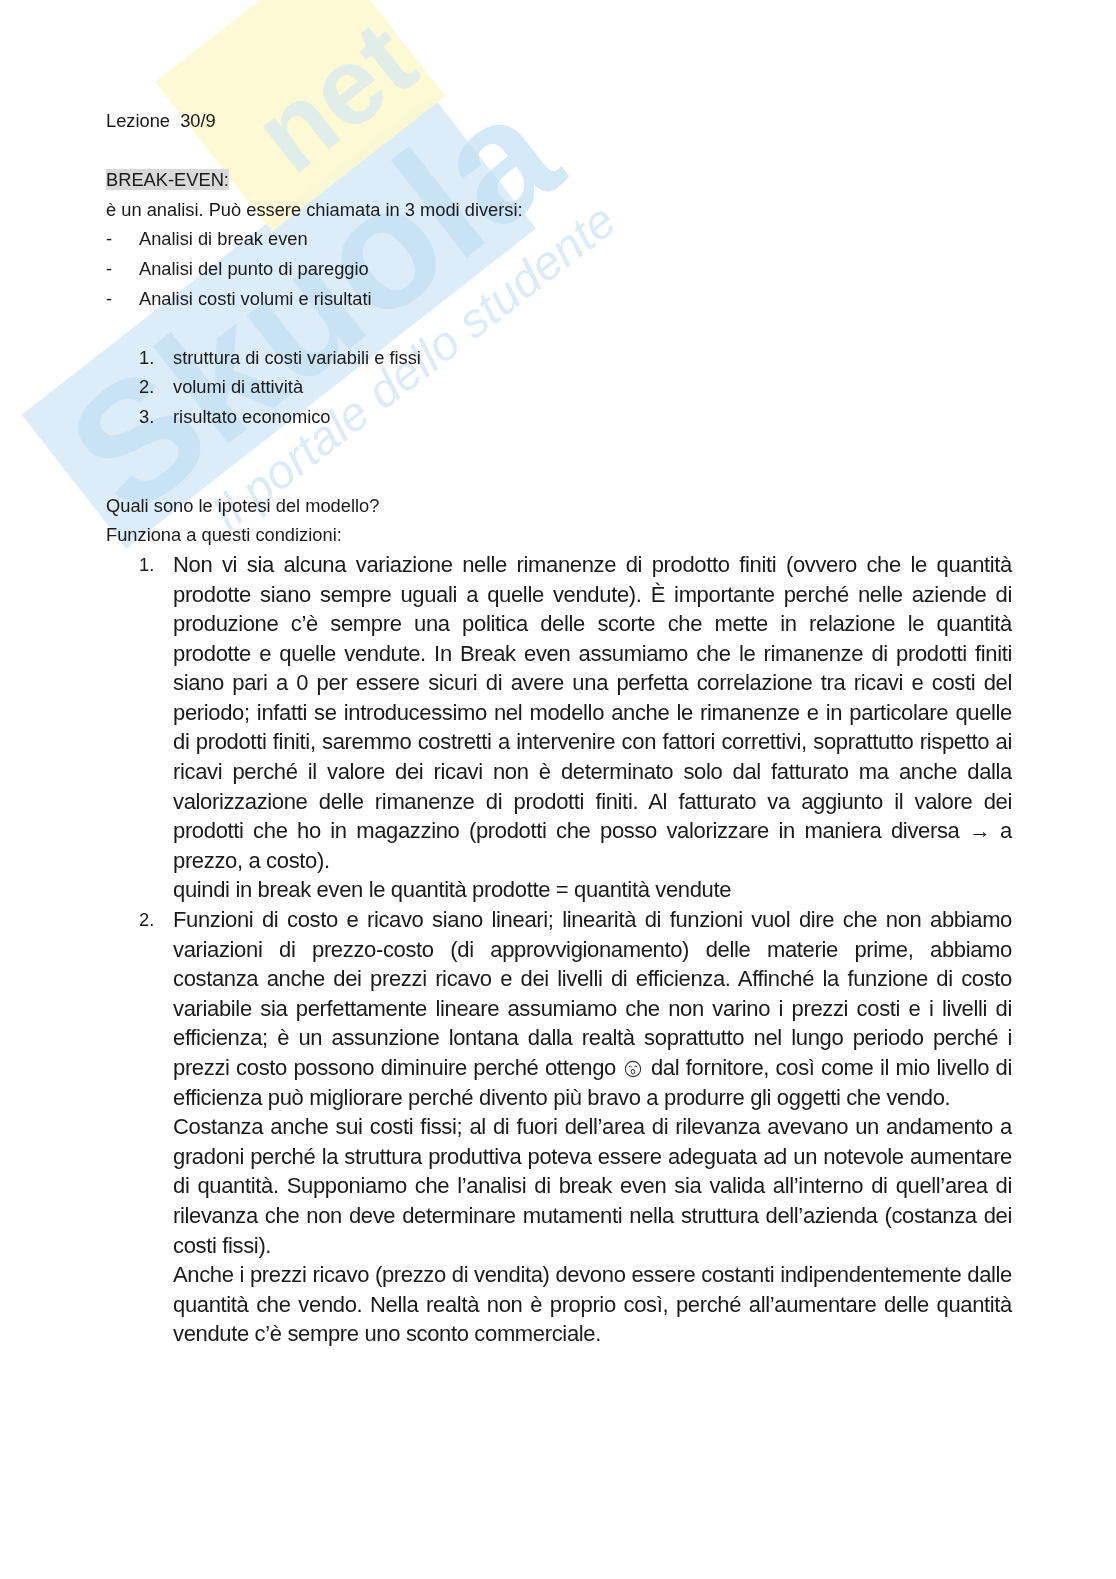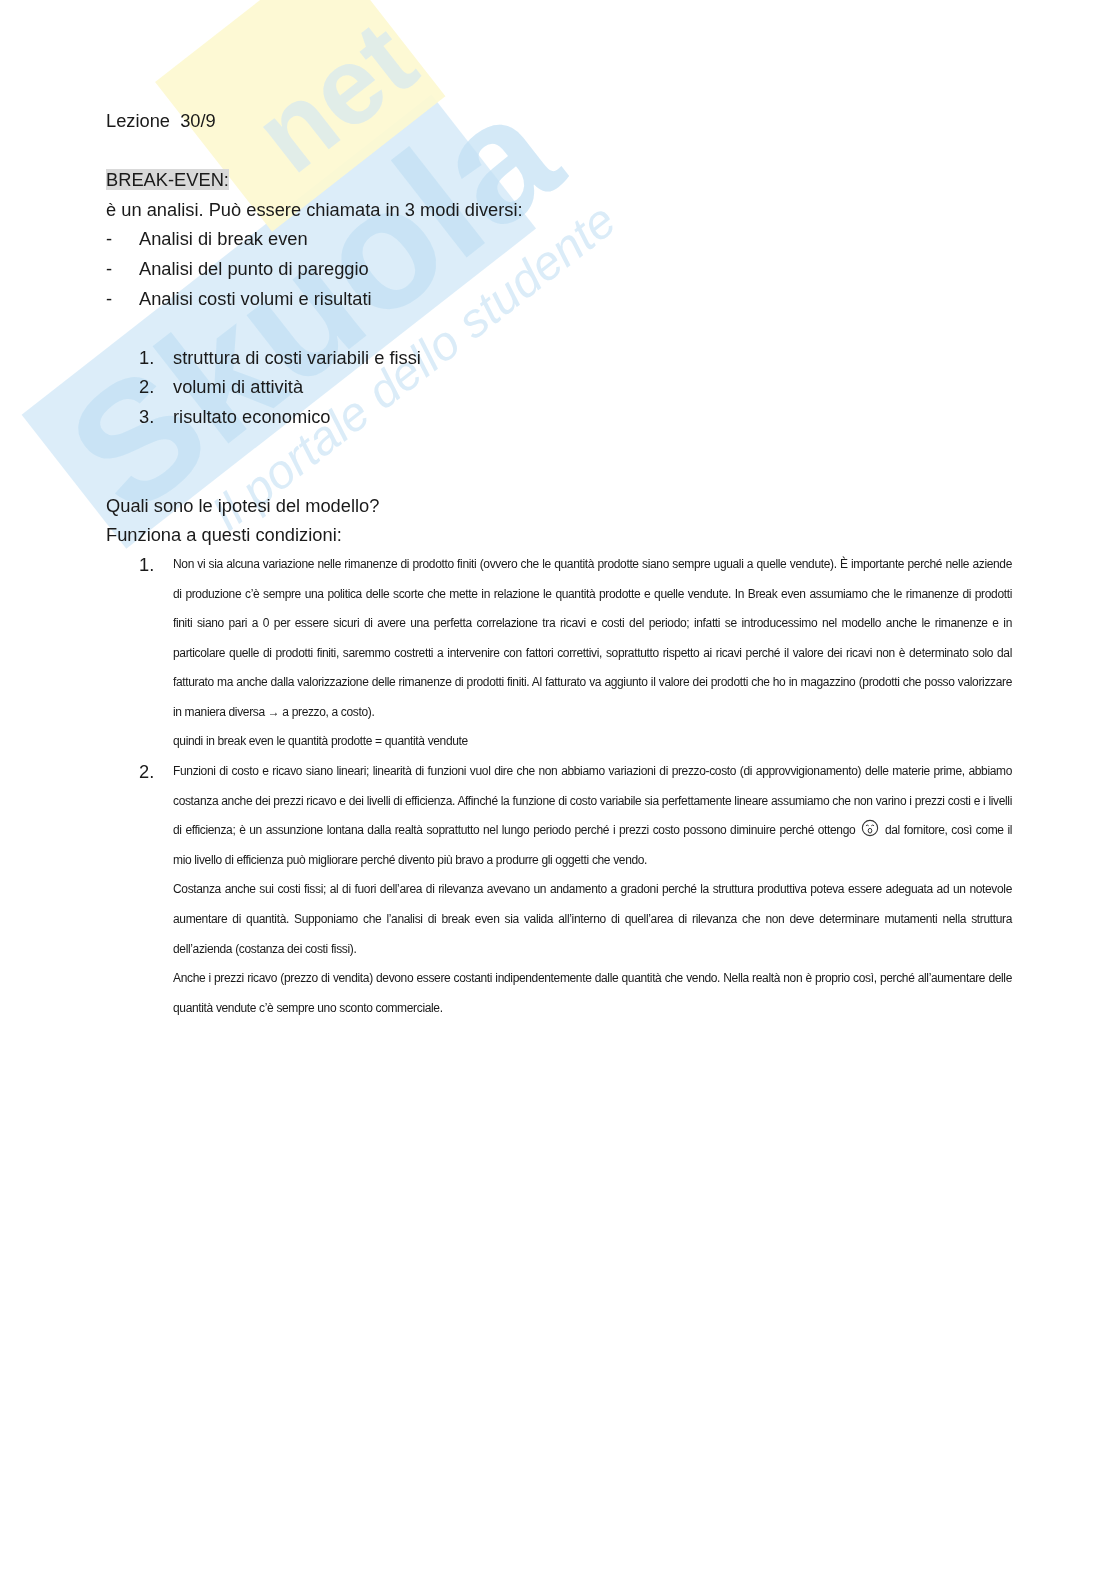--- a/index.html
+++ b/index.html
@@ -8,21 +8,21 @@
   .watermark { position: absolute; left: 0; top: 0; width: 1116px; height: 1579px; pointer-events: none; z-index: 0; }
   .page { position: absolute; left: 106px; top: 106px; width: 906px; z-index: 1; font-size: 18.3px; line-height: 29.6px; }
   .line { white-space: nowrap; }
   .gap { height: 29.6px; }
   .hl { background: #d9d9d9; }
   .bullet { display: flex; }
   .bullet .mark { width: 33px; }
   .olist .item { display: flex; padding-left: 33px; }
   .olist .num { width: 34px; flex: none; }
   .olist .body { flex: 1; }
-  .narrow { font-size: 12px; letter-spacing: -0.35px; }
+  .narrow { font-size: 22px; letter-spacing: -0.35px; }
   .just { text-align: justify; text-align-last: left; }
   .body p { margin: 0; }
   .emoji { display: inline-block; width: 18px; height: 18px; vertical-align: -3px; margin: 0 2px; }
 </style>
 </head>
 <body>
 
 <svg class="watermark" viewBox="0 0 1116 1579">
   <g transform="rotate(-38 260 330)">
     <rect x="20" y="250" width="520" height="170" fill="#d6eaf8" opacity="0.85"></rect>

